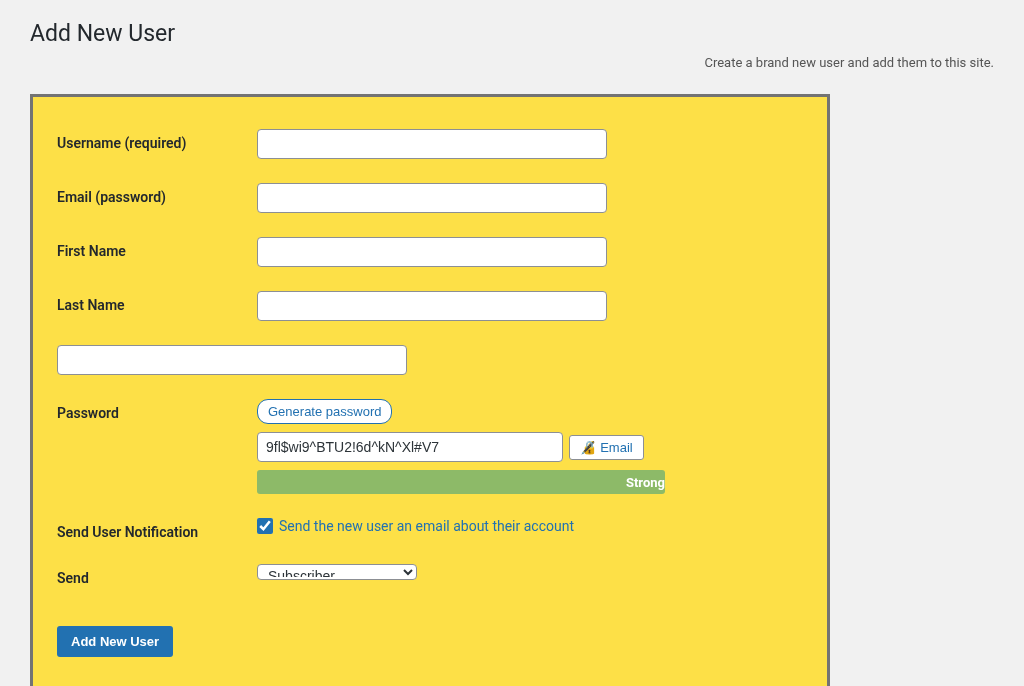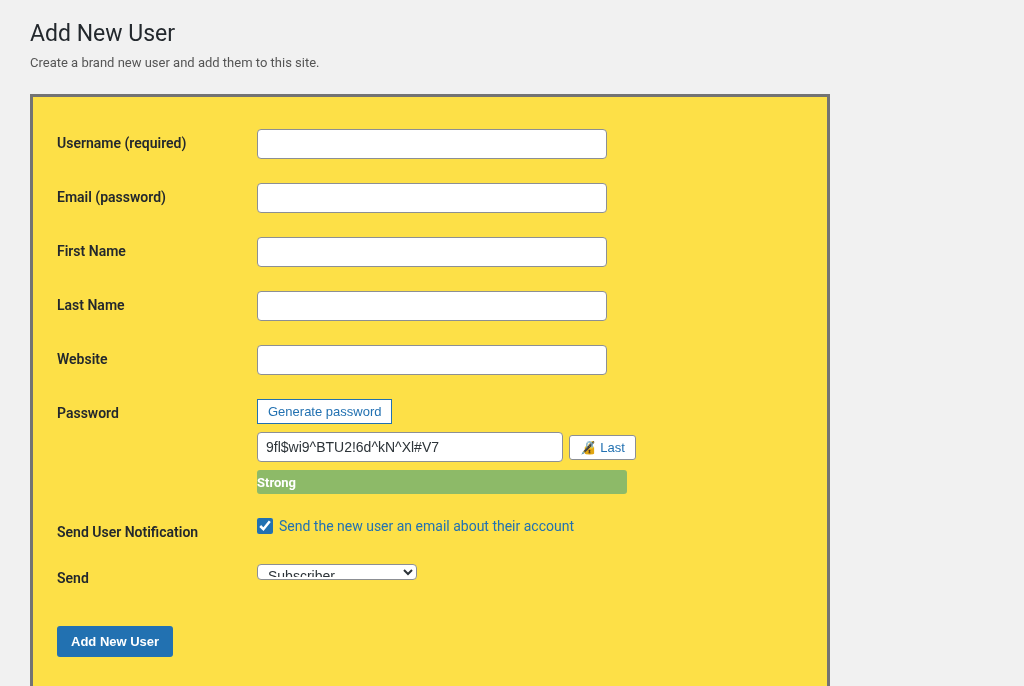--- a/index.html
+++ b/index.html
@@ -21,20 +21,21 @@
       font-size: 23px;
       font-weight: 400;
       color: #23282d;
       margin-bottom: 8px;
     }
 
     .page-subtitle {
       color: #555;
       margin-bottom: 24px;
       font-size: 13px;
+      text-align: right;
     }
 
     .form-container {
       background: #fde047;
       border: 3px solid #737373;
       padding: 32px 24px;
       max-width: 800px;
     }
 
     .form-row {
@@ -75,21 +76,21 @@
       gap: 8px;
     }
 
     .generate-password-btn {
       background: #fff;
       border: 1px solid #2271b1;
       color: #2271b1;
       padding: 4px 10px;
       font-size: 13px;
       cursor: pointer;
-      border-radius: 0;
+      border-radius: 11px;
       width: fit-content;
     }
 
     .password-input-row {
       display: flex;
       align-items: center;
       gap: 6px;
     }
 
     .password-input {
@@ -111,27 +112,27 @@
       font-size: 13px;
       cursor: pointer;
       border-radius: 3px;
       display: flex;
       align-items: center;
       gap: 4px;
       white-space: nowrap;
     }
 
     .password-strength-bar {
-      width: 370px;
+      width: 408px;
       height: 24px;
       background: #8dba68;
       border-radius: 3px;
       display: flex;
       align-items: center;
-      justify-content: flex-start;
+      justify-content: flex-end;
     }
 
     .password-strength-text {
       font-weight: 700;
       font-size: 13px;
       color: #fff;
     }
 
     .notification-row {
       display: flex;
@@ -217,36 +218,35 @@
   
   <div class="form-row">
     <label class="form-label">Last Name</label>
     <div class="form-field">
       <input type="text" class="text-input" style="">
     </div>
   </div>
 
   
   <div class="form-row">
-    <label class="form-label">Website</label>
     <div class="form-field">
       <input type="url" class="text-input" style="">
     </div>
   </div>
 
   
   <div class="form-row">
     <label class="form-label">Password</label>
     <div class="form-field password-section">
       <button class="generate-password-btn">Generate password</button>
       <div class="password-input-row">
         <input type="text" class="password-input" value="9fl$wi9^BTU2!6d^kN^Xl#V7" style="">
         <button class="hide-btn">
           <span class="eye-icon">🔏</span>
-          <span>Last</span>
+          <span>Email</span>
         </button>
       </div>
       <div class="password-strength-bar">
         <span class="password-strength-text">Strong</span>
       </div>
     </div>
   </div>
 
   
   <div class="form-row">

